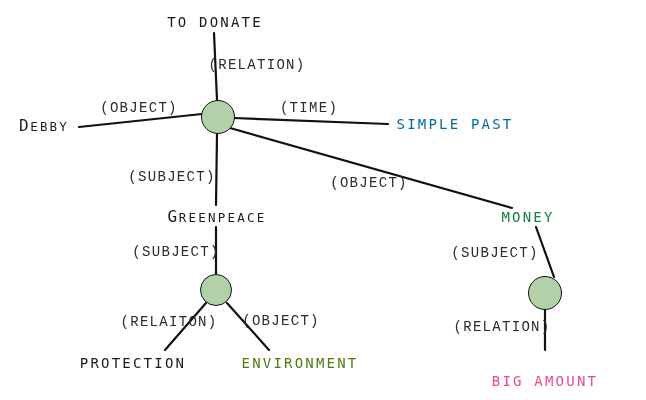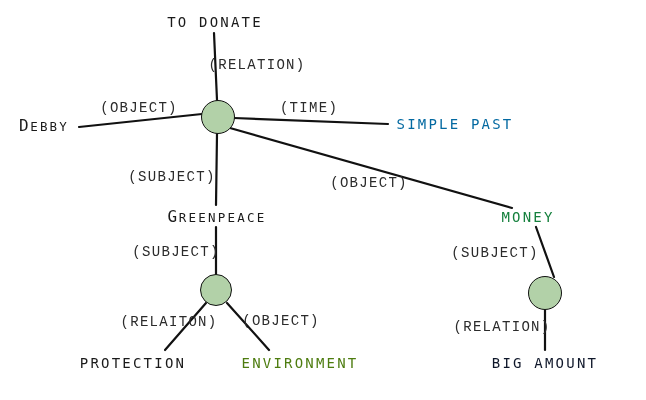--- a/index.html
+++ b/index.html
@@ -90,21 +90,21 @@
       <div class="node" style="left: 545px; top: 293px; width: 34px; height: 34px; background: rgb(178, 209, 168); border-color: rgb(17, 17, 17);"></div>
     </div>
   <div id="terms-layer">
       <div class="term" style="left: 215px; top: 22px; color: rgb(26, 26, 26);">TO DONATE</div>
       <div class="term smallcaps" style="left: 44px; top: 126px; color: rgb(26, 26, 26);"><span>D</span><span class="rest">EBBY</span></div>
       <div class="term" style="left: 455px; top: 124px; color: #0369a1;">SIMPLE PAST</div>
       <div class="term smallcaps" style="left: 217px; top: 217px; color: rgb(26, 26, 26);"><span>G</span><span class="rest">REENPEACE</span></div>
       <div class="term" style="left: 528px; top: 217px; color: #15803d;">MONEY</div>
       <div class="term" style="left: 133px; top: 363px; color: rgb(26, 26, 26); text-align: center;">PROTECTION</div>
       <div class="term" style="left: 300px; top: 363px; color: #4d7c0f;">ENVIRONMENT</div>
-      <div class="term" style="left: 545px; top: 363px; color: #0f172a;">BIG AMOUNT</div>
+      <div class="term" style="left: 545px; top: 381px; color: #ec4899;">BIG AMOUNT</div>
     </div>
   <div id="relations-layer">
       <div class="rel" style="left: 257px; top: 65px;">(RELATION)</div>
       <div class="rel" style="left: 139px; top: 108px;">(OBJECT)</div>
       <div class="rel" style="left: 309px; top: 108px;">(TIME)</div>
       <div class="rel" style="left: 172px; top: 177px;">(SUBJECT)</div>
       <div class="rel" style="left: 369px; top: 183px;">(OBJECT)</div>
       <div class="rel" style="left: 176px; top: 252px;">(SUBJECT)</div>
       <div class="rel" style="left: 141px; top: 322px; margin-left: 28px;">(RELAITON)</div>
       <div class="rel" style="left: 281px; top: 321px;">(OBJECT)</div>

